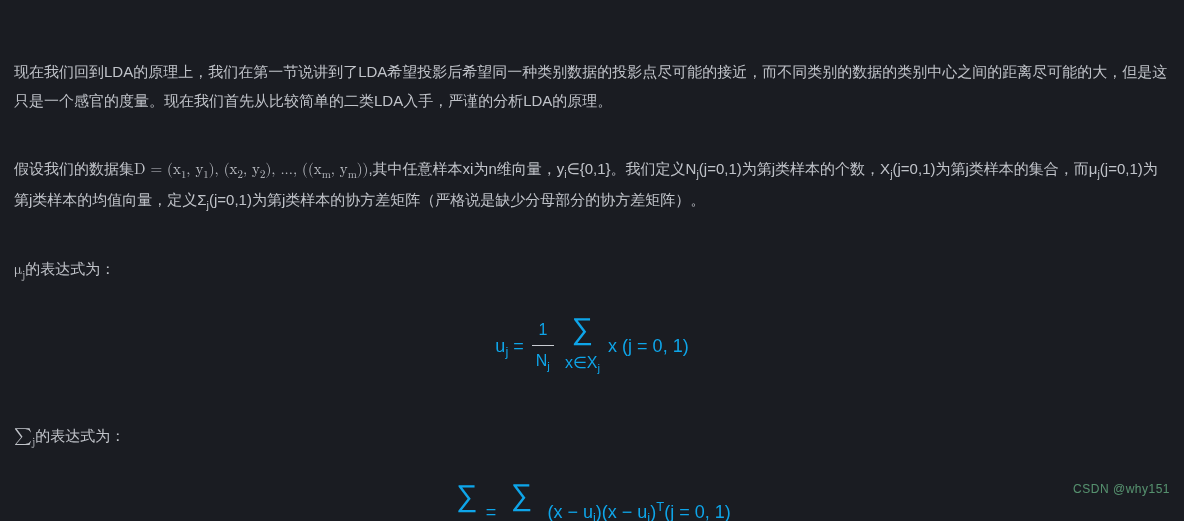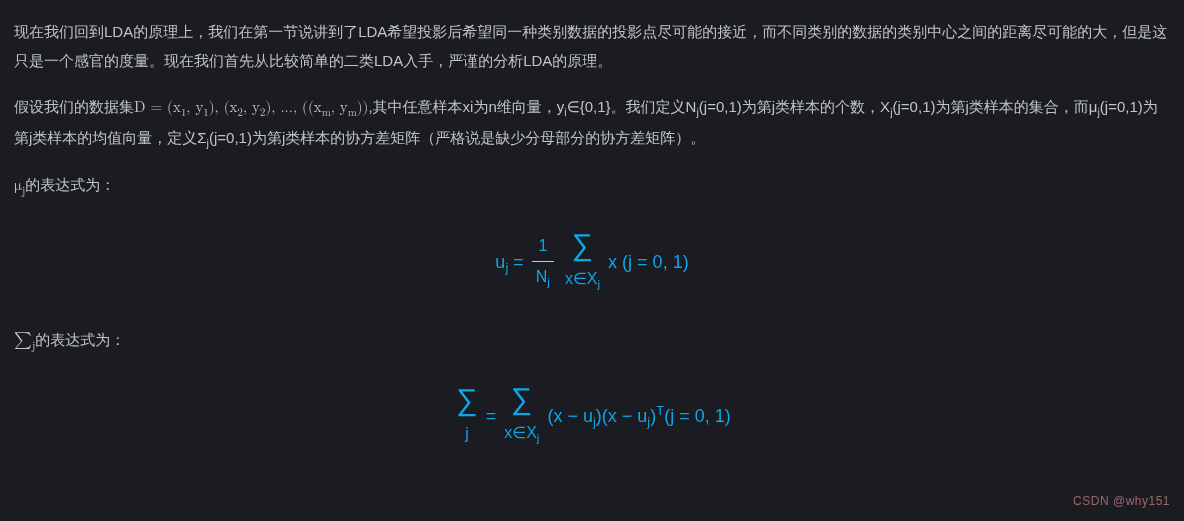--- a/index.html
+++ b/index.html
@@ -8,21 +8,21 @@
       height: 521px;
       background: #1a1c22;
       color: #c0c3c9;
       font-family: "Microsoft YaHei", "PingFang SC", Arial, sans-serif;
       font-size: 15px;
       padding: 18px 14px 14px 14px;
       line-height: 1.9;
       position: relative;
       overflow: hidden;
     }
-    .para { margin-bottom: 18px; }
+    .para { margin-bottom: 18px; margin-top: 40px; }
     .para-last { margin-bottom: 10px; }
     .formula-block {
       text-align: center;
       font-family: Liberation Sans, sans-serif;
       color: #0ea5e9;
       font-size: 18px;
       margin: 28px 0 28px 0;
       position: relative;
     }
     .math-serif { font-family: "Cambria Math","Latin Modern Math","STIX",serif; }
@@ -30,22 +30,22 @@
     .frac .num { display: block; padding: 0 4px; border-bottom: 1px solid #c9ccd2; }
     .frac .den { display: block; padding: 0 4px; }
     .sigma-wrap { display: inline-block; vertical-align: middle; position: relative; margin: 0 3px; }
     .sigma-sym { font-size: 30px; line-height: 1; }
     .sigma-sub { display:block; font-size: 16px; text-align:center; margin-top:-2px;}
     sub { font-size: 0.72em; vertical-align: sub; }
     sup { font-size: 0.72em; vertical-align: super; }
     .watermark {
       position: absolute;
       right: 14px;
-      bottom: 8px;
-      color: #fca5a5;
+      bottom: 20px;
+      color: #86efac;
       font-size: 12px;
       opacity: 0.55;
       letter-spacing: 0.5px;
     }
   </style>
 </head>
 <body>
 
 <div class="para">
   <span>现在我们回到LDA的原理上，我们在第一节说讲到了LDA希望投影后希望同一种类别数据的投影点尽可能的接近，而不同类别的数据的类别中心之间的距离尽可能的大，但是这只是一个感官的度量。现在我们首先从比较简单的二类LDA入手，严谨的分析LDA的原理。</span>

